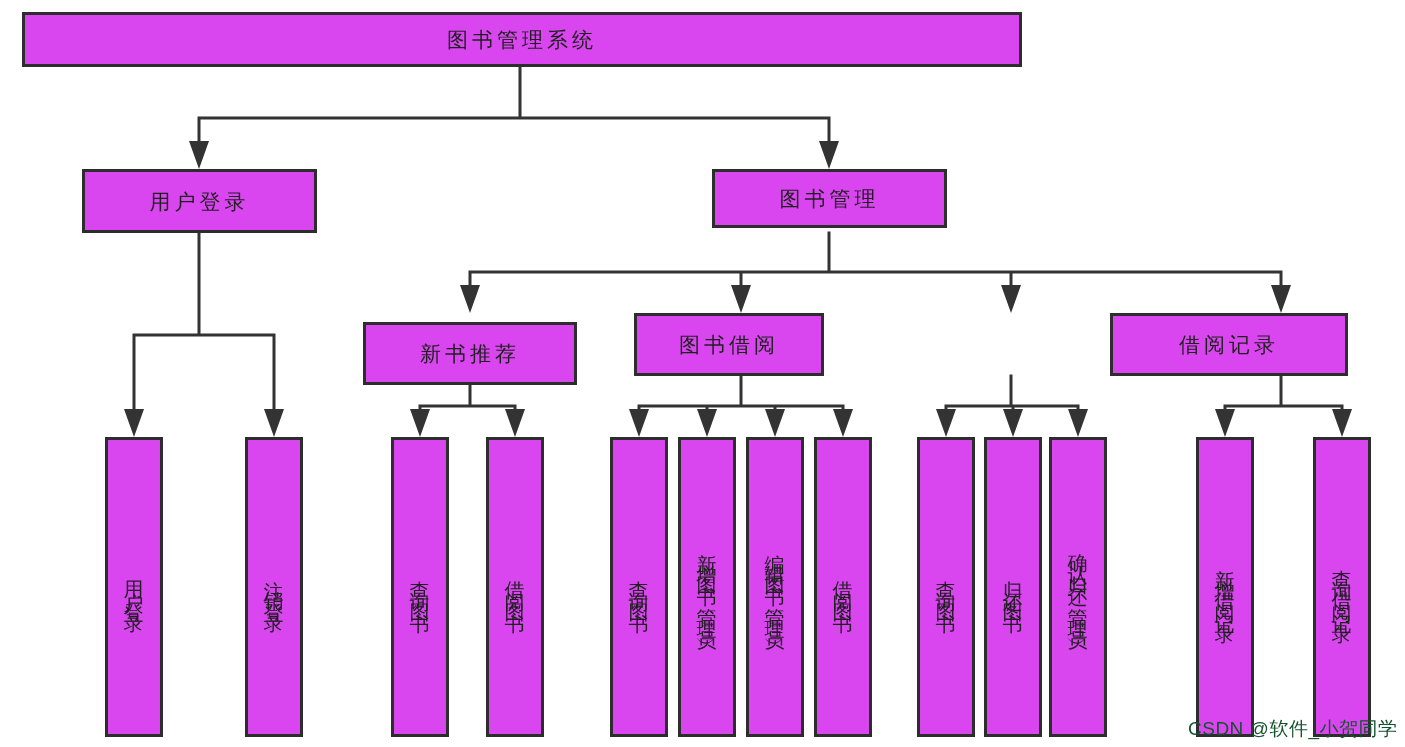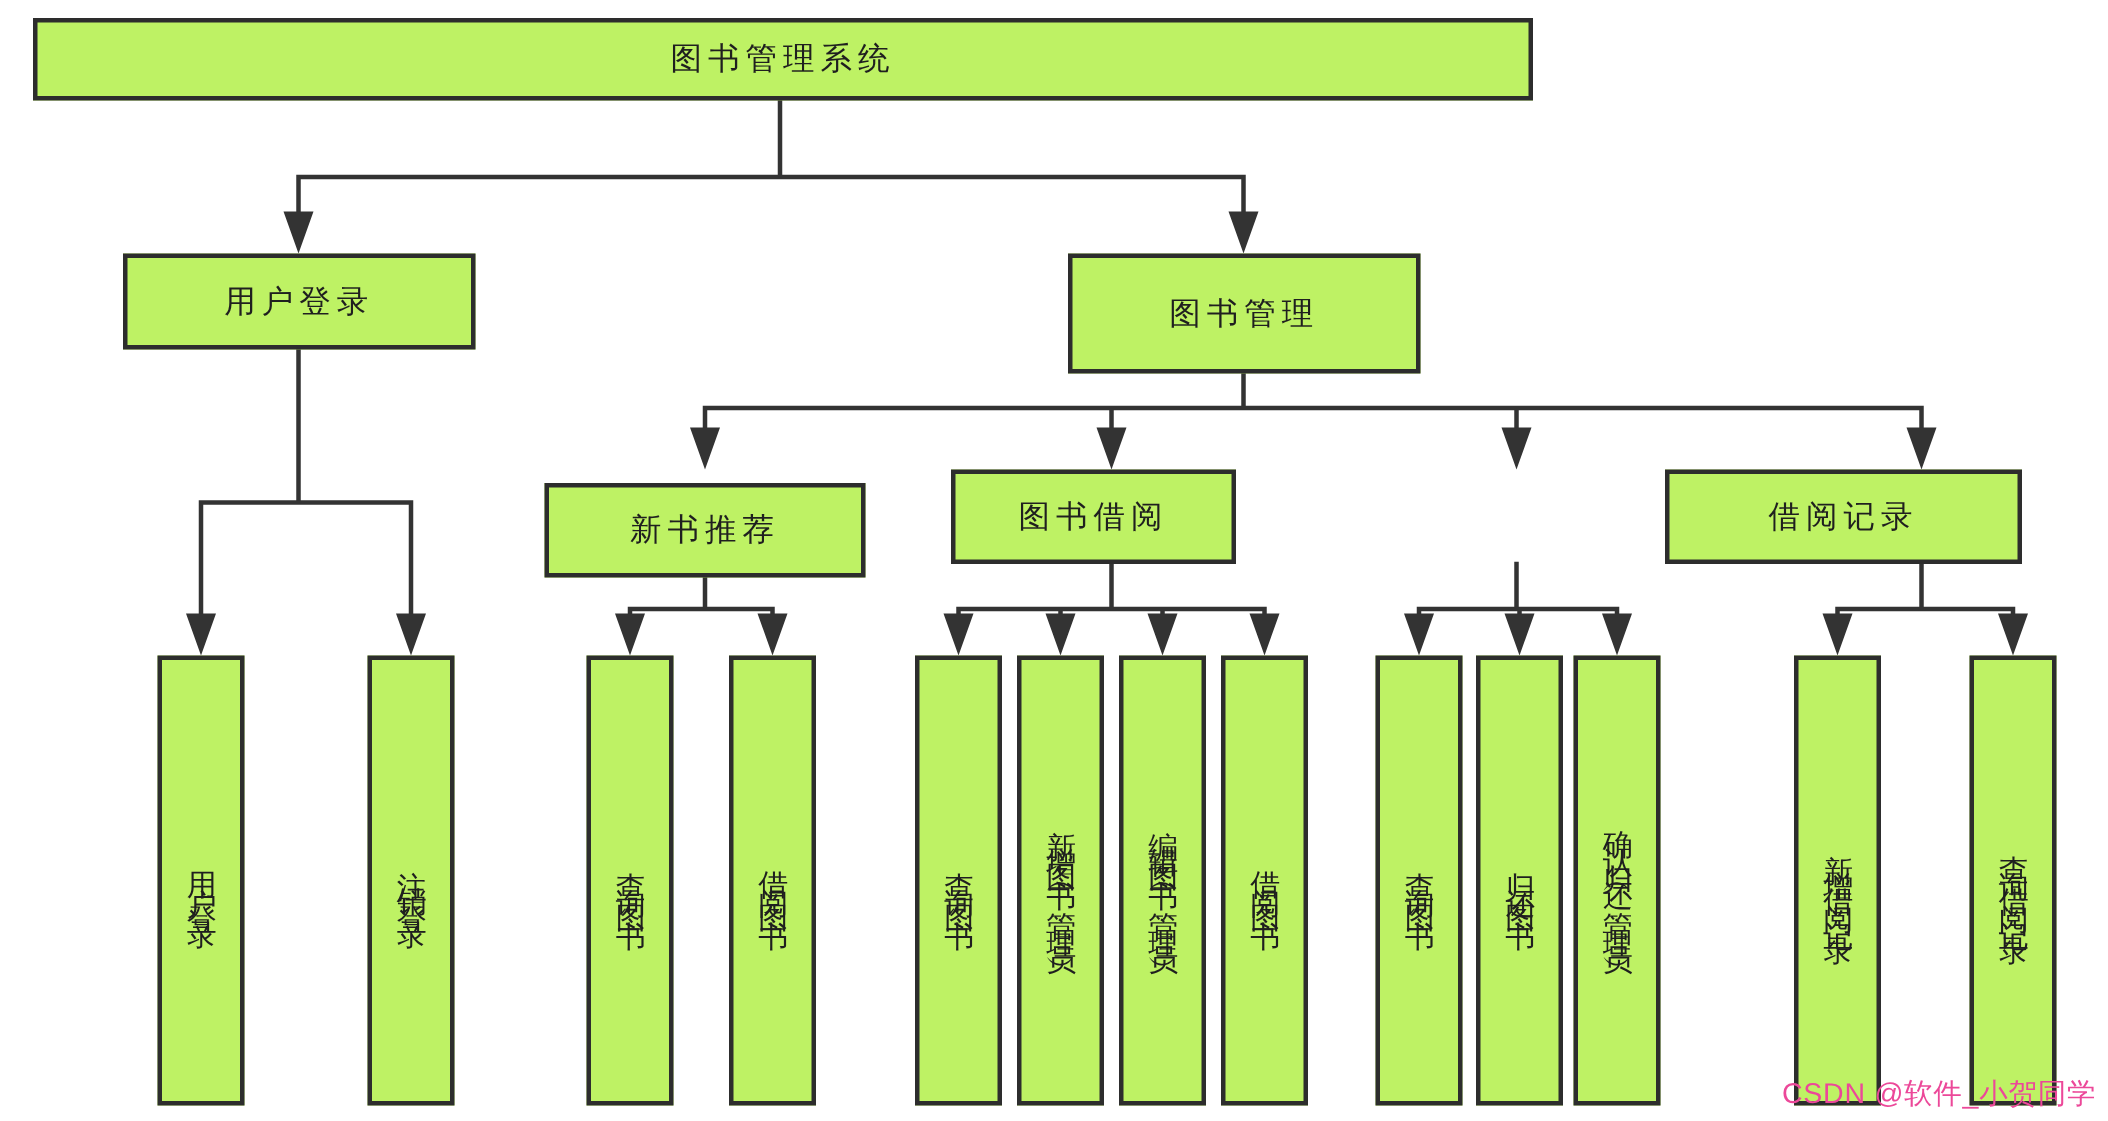--- a/index.html
+++ b/index.html
@@ -2,34 +2,34 @@
 <html><head>
 <meta charset="utf-8">
 <style>
   html,body{margin:0;padding:0;background:#ffffff;}
   #stage{
     position:relative;width:1405px;height:747px;background:#ffffff;overflow:hidden;
     font-family:"Liberation Sans","DejaVu Sans",sans-serif;
   }
   #connectors{position:absolute;left:0;top:0;}
   .node{
-    position:absolute;box-sizing:border-box;background:#bef264;
+    position:absolute;box-sizing:border-box;background:#d946ef;
     border:3px solid #2d2d2d;display:flex;align-items:center;justify-content:center;
     color:#1f1f1f;
   }
   .h-node{font-size:21px;letter-spacing:4px;line-height:1;}
   .v-node{width:58px;height:300px;}
   .v-text{
     writing-mode:vertical-rl;
     font-size:20px;letter-spacing:11px;line-height:1;
     white-space:nowrap;
   }
   .watermark{
     position:absolute;left:1188px;top:716px;
-    font-size:19px;letter-spacing:0.5px;color:#ec4899;z-index:5;
+    font-size:19px;letter-spacing:0.5px;color:#14532d;z-index:5;
     white-space:nowrap;
   }
 </style>
 </head>
 <body>
 
 <div id="stage">
 
   <svg id="connectors" width="1405" height="747" viewBox="0 0 1405 747">
     <path d="M520 67 V118 M199 118 H829 M199 118 V145 M829 118 V145
@@ -51,21 +51,21 @@
          M1332 409 L1352 409 L1342 437 Z" fill="#333333" stroke="none"></path>
   </svg>
 
   <div class="node h-node" style="left:22px;top:12px;width:1000px;height:55px">
     <span>图书管理系统</span>
   </div>
 
   <div class="node h-node" style="left:82px;top:169px;width:235px;height:64px">
     <span>用户登录</span>
   </div>
-  <div class="node h-node" style="left:712px;top:169px;width:235px;height:80px">
+  <div class="node h-node" style="left:712px;top:169px;width:235px;height:59px">
     <span>图书管理</span>
   </div>
 
   <div class="node h-node" style="left:363px;top:322px;width:214px;height:63px">
     <span>新书推荐</span>
   </div>
   <div class="node h-node" style="left:634px;top:313px;width:190px;height:63px">
     <span>图书借阅</span>
   </div>
   <div class="node h-node" style="left:1110px;top:313px;width:238px;height:63px">

